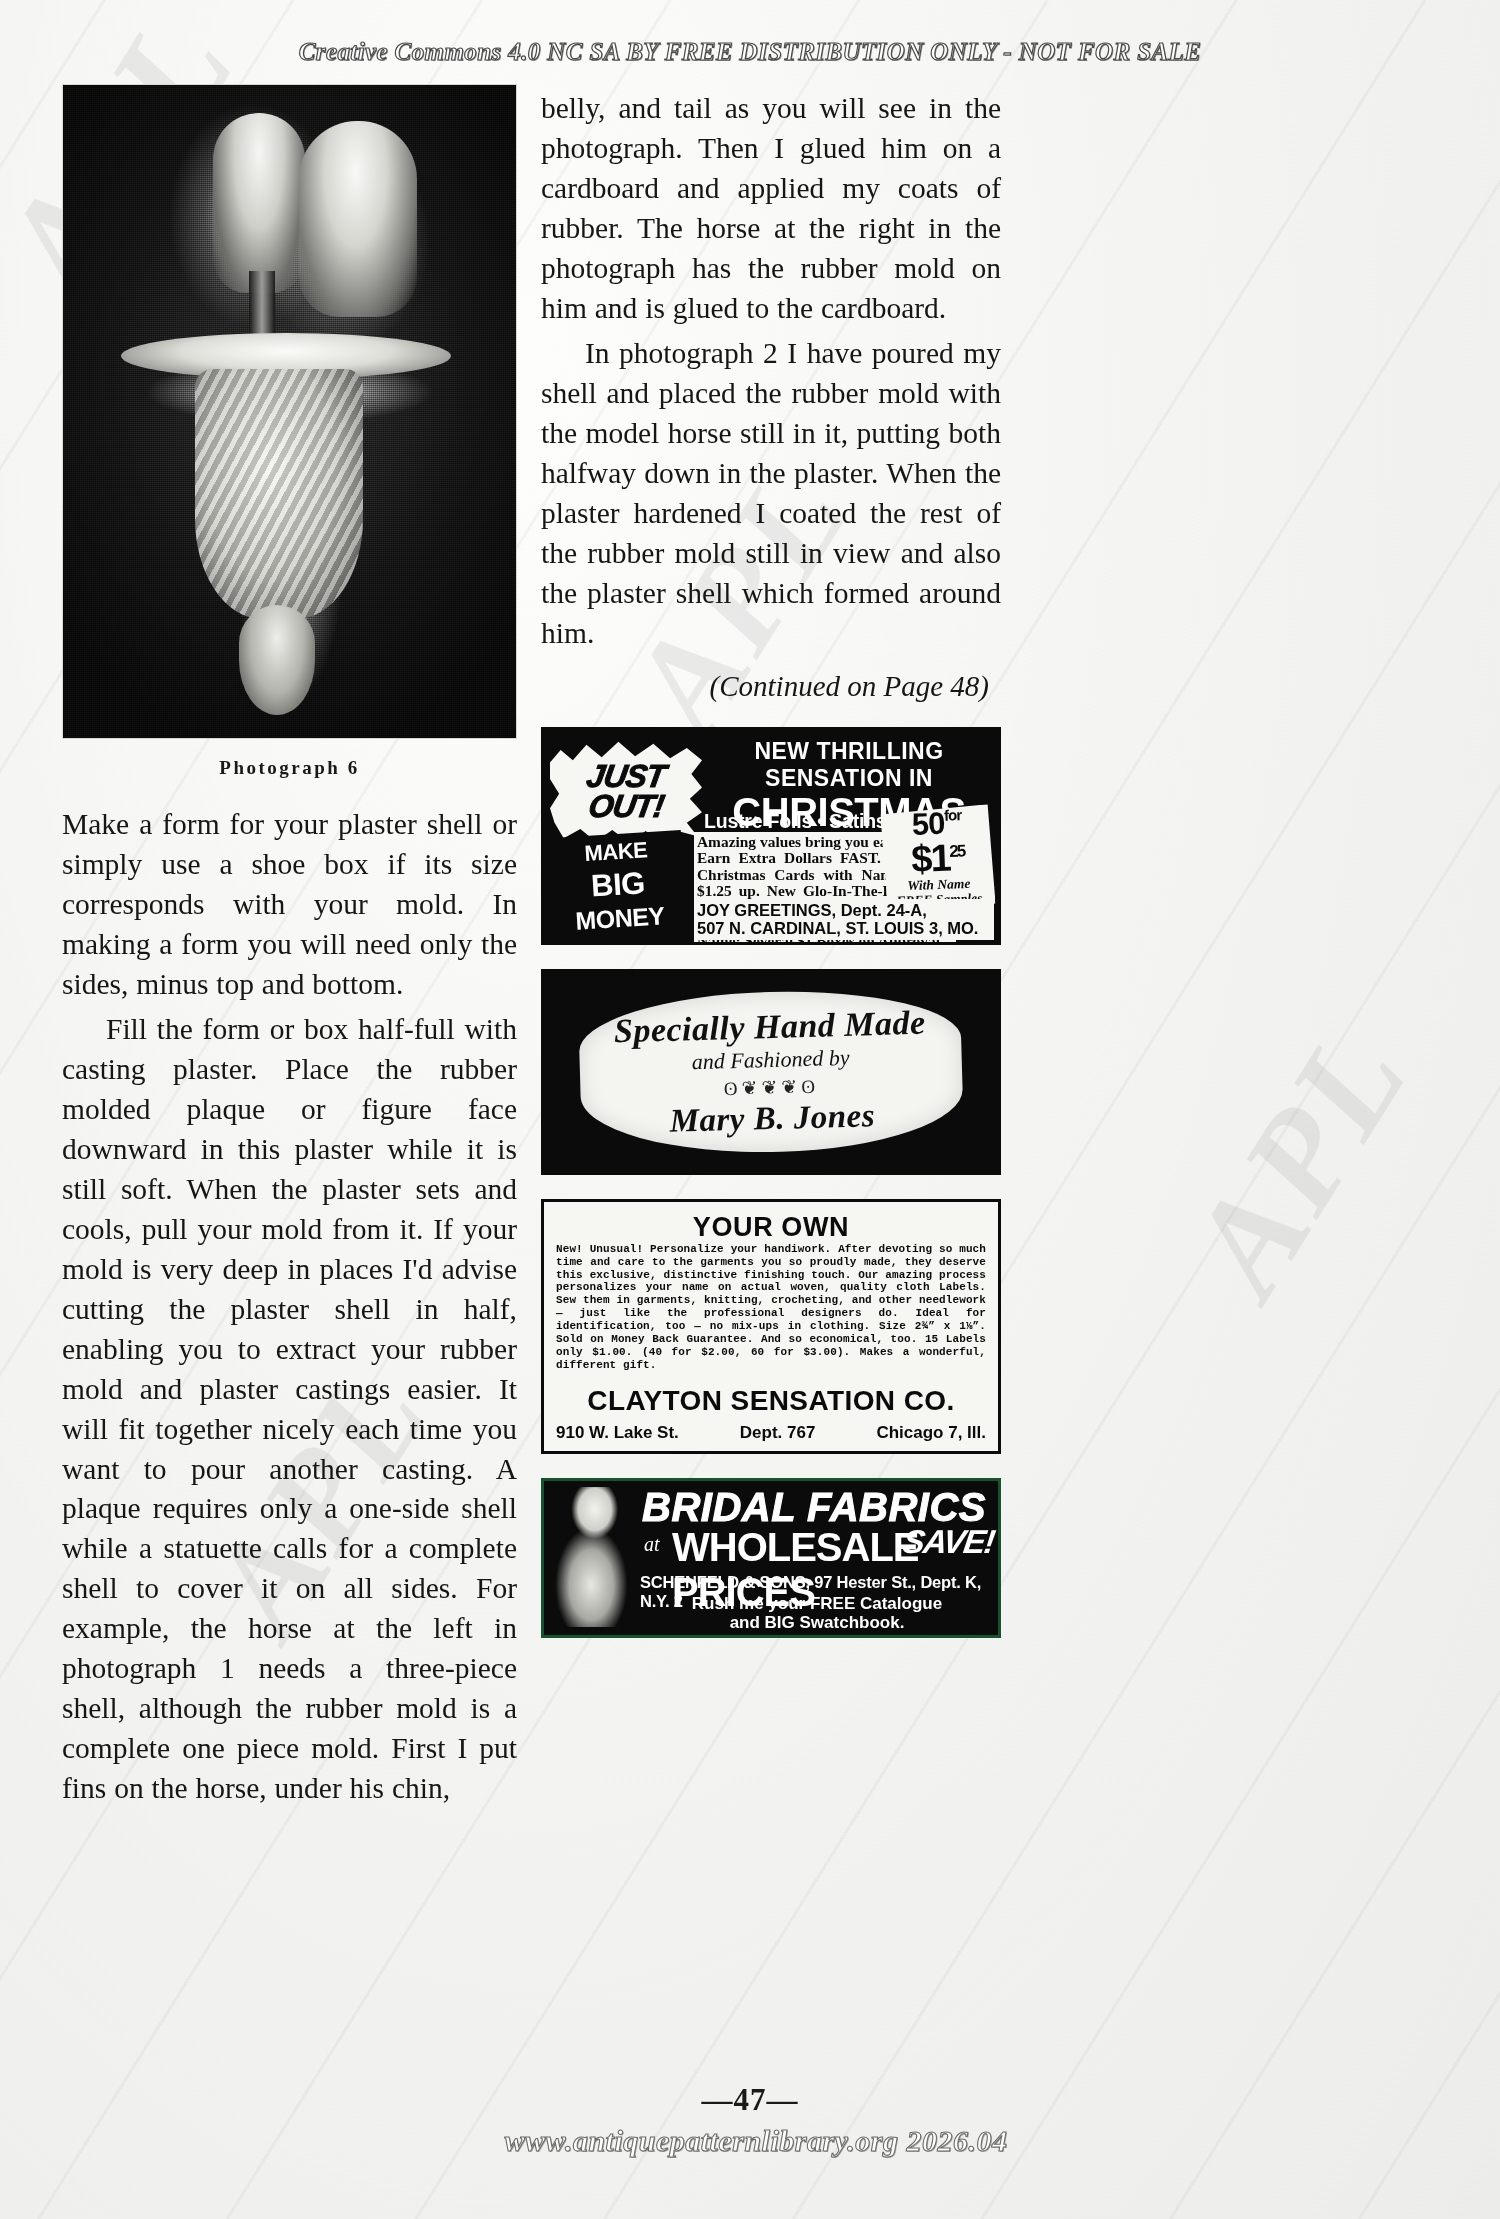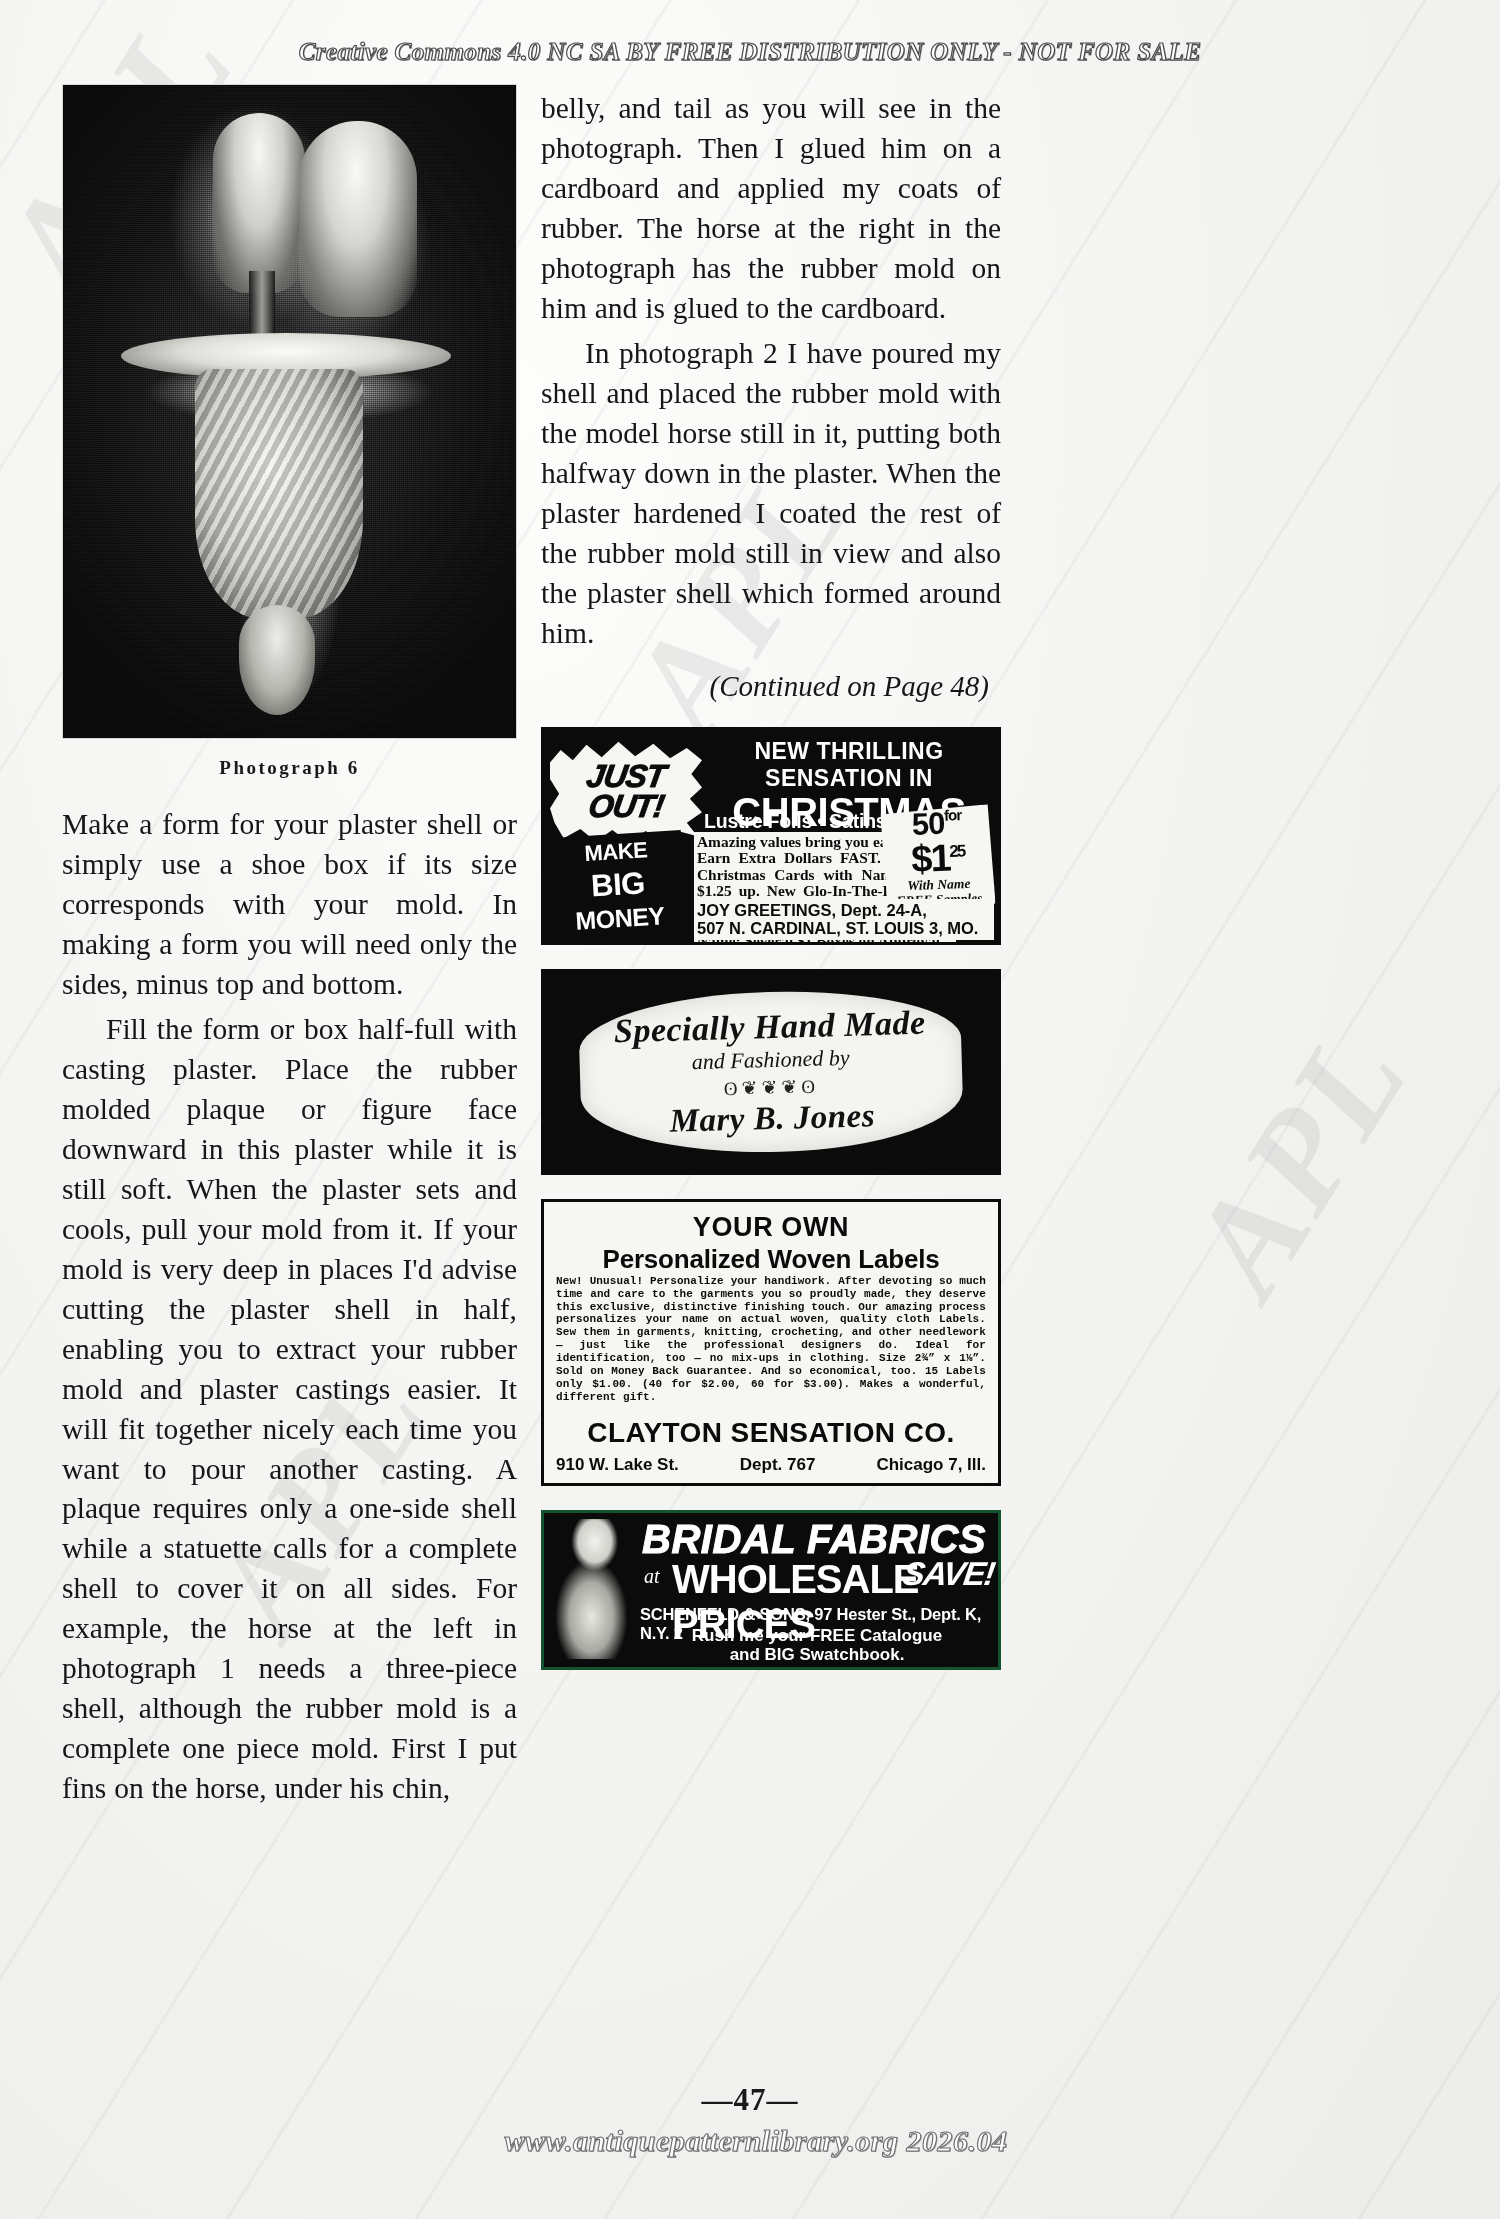--- a/index.html
+++ b/index.html
@@ -616,21 +616,20 @@
       <div class="label-card">
         <div class="lc1">Specially Hand Made</div>
         <div class="lc2">and Fashioned by</div>
         <div class="lc-orn">ʘ❦❦❦ʘ</div>
         <div class="lc3">Mary B. Jones</div>
       </div>
     </div>
 
     <div class="ad" id="ad-clayton">
       <div class="cl-h1">YOUR OWN</div>
-      <div class="cl-h2">Personalized Woven Labels</div>
       <div class="cl-body">New! Unusual! Personalize your handiwork. After devoting so much time and care to the garments you so proudly made, they deserve this exclusive, distinctive finishing touch. Our amazing process personalizes your name on actual woven, quality cloth Labels. Sew them in garments, knitting, crocheting, and other needlework — just like the professional designers do. Ideal for identification, too — no mix-ups in clothing. Size 2¾” x 1⅛”. Sold on Money Back Guarantee. And so economical, too. 15 Labels only $1.00. (40 for $2.00, 60 for $3.00). Makes a wonderful, different gift.</div>
       <div class="cl-name">CLAYTON SENSATION CO.</div>
       <div class="cl-addr">
         <span>910 W. Lake St.</span>
         <span>Dept. 767</span>
         <span>Chicago 7, Ill.</span>
       </div>
     </div>
 
     <div class="ad" id="ad-bridal">

